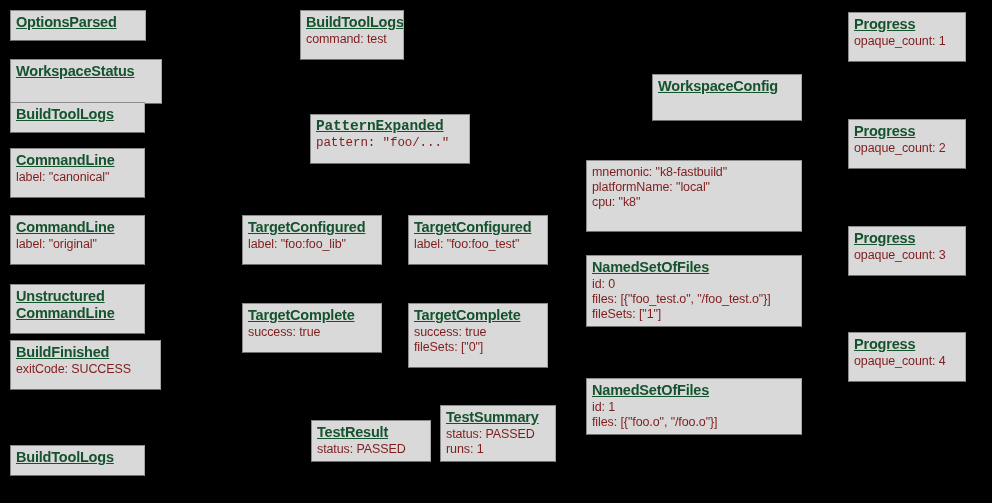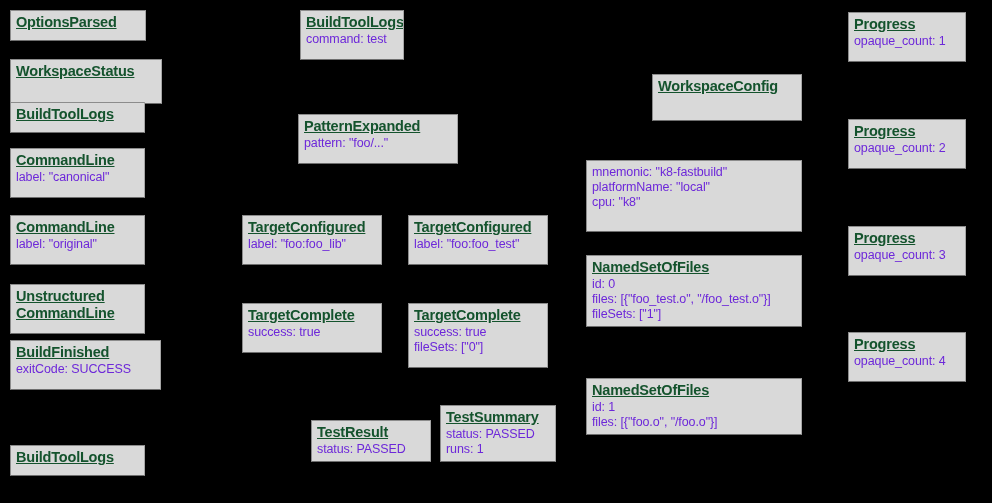--- a/index.html
+++ b/index.html
@@ -35,21 +35,21 @@
     letter-spacing: -0.2px;
   }
   .node-title.wrap {
     white-space: normal;
   }
   .node-fields {
     margin-top: 1px;
   }
   .node-field {
     font-size: 12.5px;
-    color: #6d28d9;
+    color: #7f1d1d;
     line-height: 15px;
     white-space: nowrap;
     letter-spacing: -0.1px;
   }
 </style>
 </head>
 <body>
 
 <div id="canvas" style="width: 992px; height: 503px; background: rgb(0, 0, 0);">
     <div class="node" style="left: 10px; top: 10px; width: 136px; height: 31px; background: rgb(217, 217, 217);">
@@ -69,21 +69,21 @@
     </div>
     <div class="node" style="left: 10px; top: 59px; width: 152px; height: 45px; background: rgb(217, 217, 217);">
       <div class="node-title">WorkspaceStatus</div>
     </div>
     <div class="node" style="left: 652px; top: 74px; width: 150px; height: 47px; background: rgb(217, 217, 217);">
       <div class="node-title">WorkspaceConfig</div>
     </div>
     <div class="node" style="left: 10px; top: 102px; width: 135px; height: 31px; background: rgb(217, 217, 217);">
       <div class="node-title">BuildToolLogs</div>
     </div>
-    <div class="node" style="left: 298px; top: 114px; width: 160px; height: 50px; background: rgb(217, 217, 217);">
+    <div class="node" style="left: 310px; top: 114px; width: 160px; height: 50px; background: rgb(217, 217, 217); font-family: Liberation Mono, monospace;">
       <div class="node-title">PatternExpanded</div>
       <div class="node-fields">
         <div class="node-field">pattern: "foo/..."</div>
       </div>
     </div>
     <div class="node" style="left: 848px; top: 119px; width: 118px; height: 50px; background: rgb(217, 217, 217);">
       <div class="node-title">Progress</div>
       <div class="node-fields">
         <div class="node-field">opaque_count: 2</div>
       </div>

